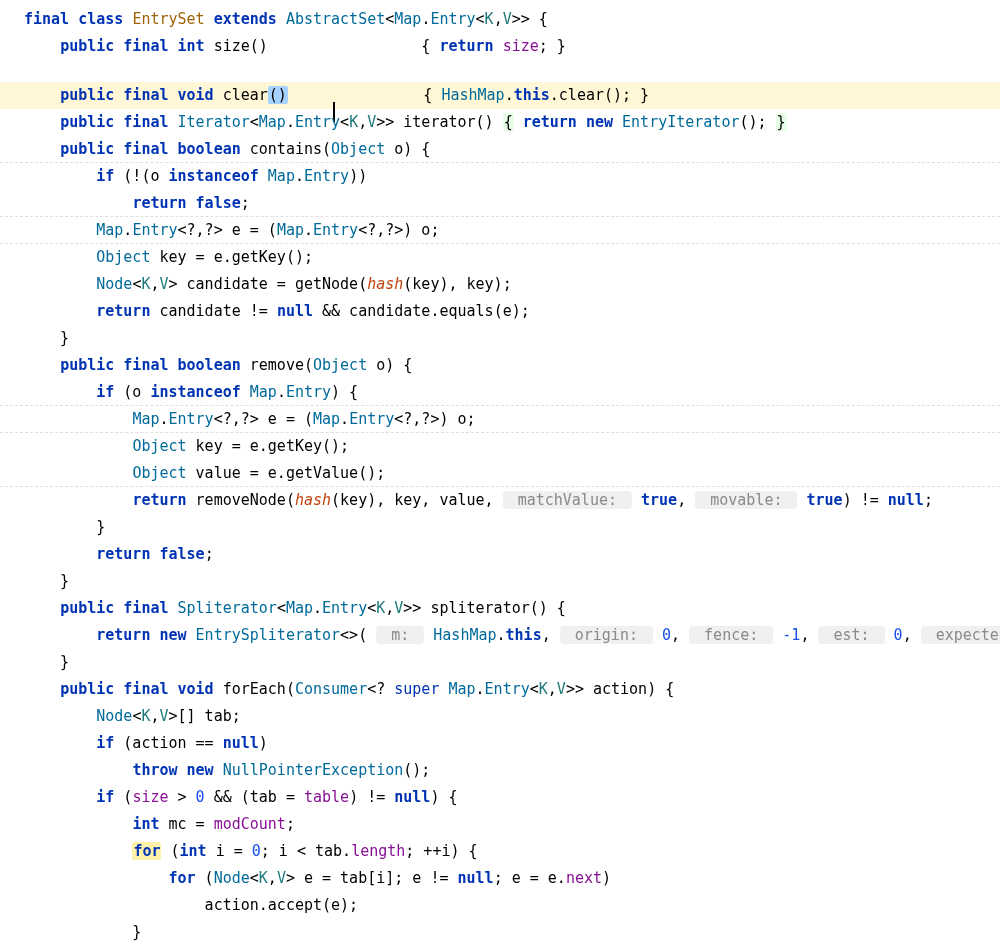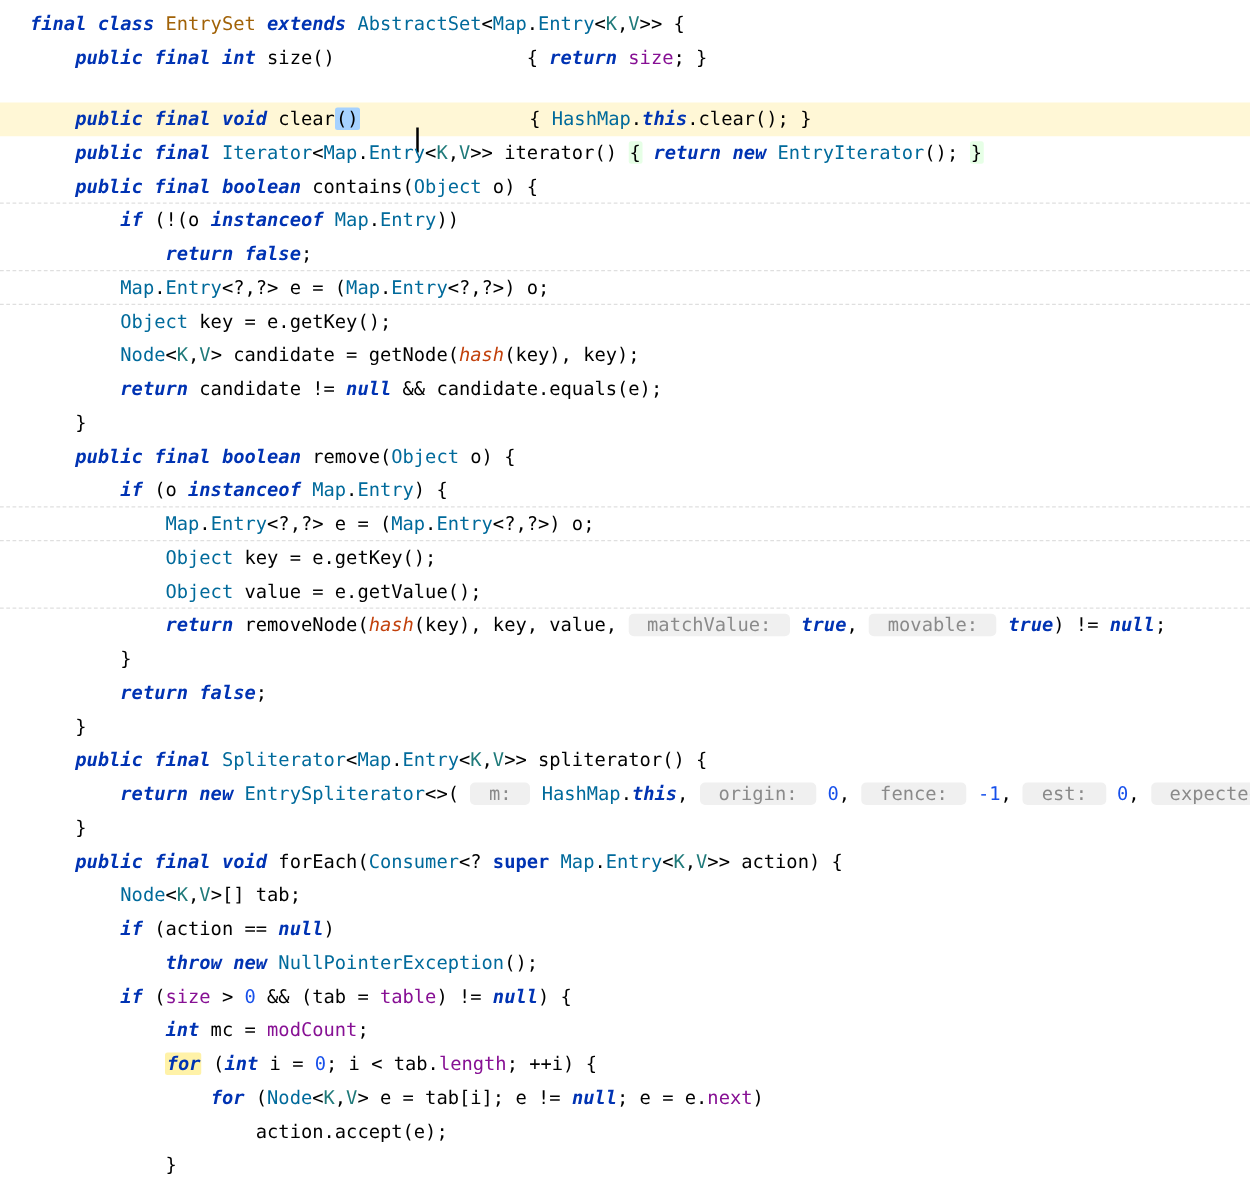--- a/index.html
+++ b/index.html
@@ -30,21 +30,21 @@
   .line.wavy::before {
     content: "";
     position: absolute;
     left: 0;
     right: 0;
     top: -1px;
     border-top: 1px dashed #dcdcdc;
     opacity: 0.9;
   }
   
-  .kw   { color: #0033b3; font-weight: bold; font-style: italic; }   
+  .kw   { color: #0033b3; font-weight: bold; }   
   .type { color: #006a9b; }                       
   .gen  { color: #1f7a7a; }                       
   .id   { color: #a16207; }                       
   .call { color: #000000; }                       
   .callit { color: #c2410c; font-style: italic; } 
   .num  { color: #1750eb; }                       
   .fld  { color: #871094; }                       
   .hint {
     color: #8a8a8a;
     background: #f0f0f0;
@@ -74,18 +74,18 @@
   .for-hl {
     background: #fff2a8;
     padding: 0 1px;
     border-radius: 2px;
   }
   .brace-hl {
     background: #e6ffe6;
     padding: 0 1px;
     border-radius: 2px;
   }
-  .super { color: #0033b3; font-weight: bold; } 
+  .super { color: #0033b3; font-weight: normal; } 
 </style>
 </head>
 <body>
 
 <div class="editor" id="editor"><div class="line "><span class="kw">final</span> <span class="kw">class</span> <span class="id">EntrySet</span> <span class="kw">extends</span> <span class="type">AbstractSet</span>&lt;<span class="type">Map</span>.<span class="type">Entry</span>&lt;<span class="gen">K</span>,<span class="gen">V</span>&gt;&gt; {</div><div class="line ">    <span class="kw">public</span> <span class="kw">final</span> <span class="kw">int</span> <span class="call">size</span>()                 { <span class="kw">return</span> <span class="fld">size</span>; }</div><div class="line highlight">    <span class="kw">public</span> <span class="kw">final</span> <span class="kw">void</span> <span class="call">clear</span><span class="sel-paren">()</span>     <span class="caret"></span>          { <span class="type">HashMap</span>.<span class="kw">this</span>.<span class="call">clear</span>(); }</div><div class="line ">    <span class="kw">public</span> <span class="kw">final</span> <span class="type">Iterator</span>&lt;<span class="type">Map</span>.<span class="type">Entry</span>&lt;<span class="gen">K</span>,<span class="gen">V</span>&gt;&gt; <span class="call">iterator</span>() <span class="brace-hl">{</span> <span class="kw">return</span> <span class="kw">new</span> <span class="type">EntryIterator</span>(); <span class="brace-hl">}</span></div><div class="line ">    <span class="kw">public</span> <span class="kw">final</span> <span class="kw">boolean</span> <span class="call">contains</span>(<span class="type">Object</span> o) {</div><div class="line wavy">        <span class="kw">if</span> (!(o <span class="kw">instanceof</span> <span class="type">Map</span>.<span class="type">Entry</span>))</div><div class="line ">            <span class="kw">return</span> <span class="kw">false</span>;</div><div class="line wavy">        <span class="type">Map</span>.<span class="type">Entry</span>&lt;?,?&gt; e = (<span class="type">Map</span>.<span class="type">Entry</span>&lt;?,?&gt;) o;</div><div class="line wavy">        <span class="type">Object</span> key = e.<span class="call">getKey</span>();</div><div class="line ">        <span class="type">Node</span>&lt;<span class="gen">K</span>,<span class="gen">V</span>&gt; candidate = <span class="call">getNode</span>(<span class="callit">hash</span>(key), key);</div><div class="line ">        <span class="kw">return</span> candidate != <span class="kw">null</span> &amp;&amp; candidate.<span class="call">equals</span>(e);</div><div class="line ">    }</div><div class="line ">    <span class="kw">public</span> <span class="kw">final</span> <span class="kw">boolean</span> <span class="call">remove</span>(<span class="type">Object</span> o) {</div><div class="line ">        <span class="kw">if</span> (o <span class="kw">instanceof</span> <span class="type">Map</span>.<span class="type">Entry</span>) {</div><div class="line wavy">            <span class="type">Map</span>.<span class="type">Entry</span>&lt;?,?&gt; e = (<span class="type">Map</span>.<span class="type">Entry</span>&lt;?,?&gt;) o;</div><div class="line wavy">            <span class="type">Object</span> key = e.<span class="call">getKey</span>();</div><div class="line ">            <span class="type">Object</span> value = e.<span class="call">getValue</span>();</div><div class="line wavy">            <span class="kw">return</span> <span class="call">removeNode</span>(<span class="callit">hash</span>(key), key, value, <span class="hint">matchValue:</span> <span class="kw">true</span>, <span class="hint">movable:</span> <span class="kw">true</span>) != <span class="kw">null</span>;</div><div class="line ">        }</div><div class="line ">        <span class="kw">return</span> <span class="kw">false</span>;</div><div class="line ">    }</div><div class="line ">    <span class="kw">public</span> <span class="kw">final</span> <span class="type">Spliterator</span>&lt;<span class="type">Map</span>.<span class="type">Entry</span>&lt;<span class="gen">K</span>,<span class="gen">V</span>&gt;&gt; <span class="call">spliterator</span>() {</div><div class="line ">        <span class="kw">return</span> <span class="kw">new</span> <span class="type">EntrySpliterator</span>&lt;&gt;( <span class="hint">m:</span> <span class="type">HashMap</span>.<span class="kw">this</span>, <span class="hint">origin:</span> <span class="num">0</span>, <span class="hint">fence:</span> <span class="num">-1</span>, <span class="hint">est:</span> <span class="num">0</span>, <span class="hint">expectedModCount:</span> );</div><div class="line ">    }</div><div class="line ">    <span class="kw">public</span> <span class="kw">final</span> <span class="kw">void</span> <span class="call">forEach</span>(<span class="type">Consumer</span>&lt;? <span class="super">super</span> <span class="type">Map</span>.<span class="type">Entry</span>&lt;<span class="gen">K</span>,<span class="gen">V</span>&gt;&gt; action) {</div><div class="line ">        <span class="type">Node</span>&lt;<span class="gen">K</span>,<span class="gen">V</span>&gt;[] tab;</div><div class="line ">        <span class="kw">if</span> (action == <span class="kw">null</span>)</div><div class="line ">            <span class="kw">throw</span> <span class="kw">new</span> <span class="type">NullPointerException</span>();</div><div class="line ">        <span class="kw">if</span> (<span class="fld">size</span> &gt; <span class="num">0</span> &amp;&amp; (tab = <span class="fld">table</span>) != <span class="kw">null</span>) {</div><div class="line ">            <span class="kw">int</span> mc = <span class="fld">modCount</span>;</div><div class="line ">            <span class="kw for-hl">for</span> (<span class="kw">int</span> i = <span class="num">0</span>; i &lt; tab.<span class="fld">length</span>; ++i) {</div><div class="line ">                <span class="kw">for</span> (<span class="type">Node</span>&lt;<span class="gen">K</span>,<span class="gen">V</span>&gt; e = tab[i]; e != <span class="kw">null</span>; e = e.<span class="fld">next</span>)</div><div class="line ">                    action.<span class="call">accept</span>(e);</div><div class="line ">            }</div><div class="line ">            <span class="kw">if</span> (<span class="fld">modCount</span> != mc)</div></div>
 
 </body></html>

